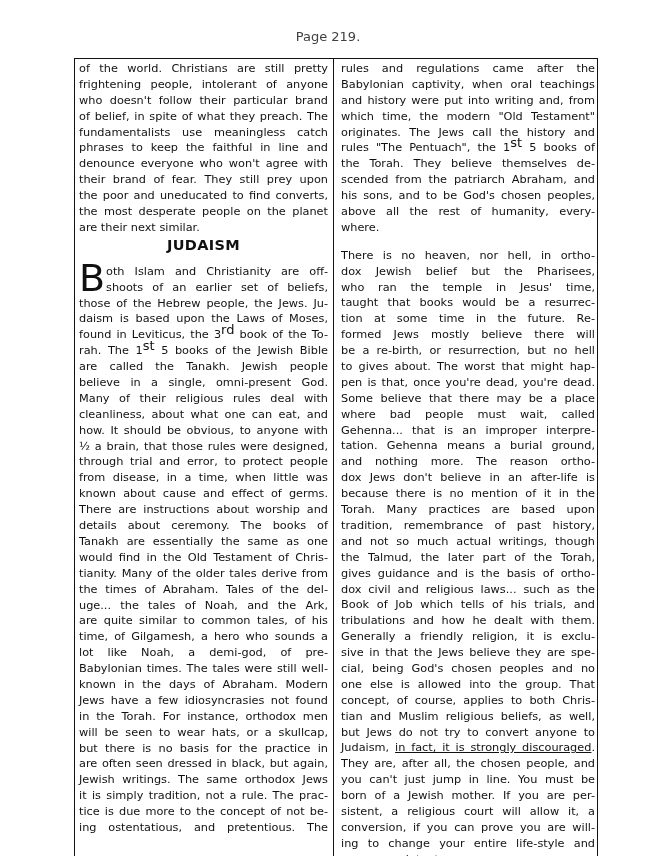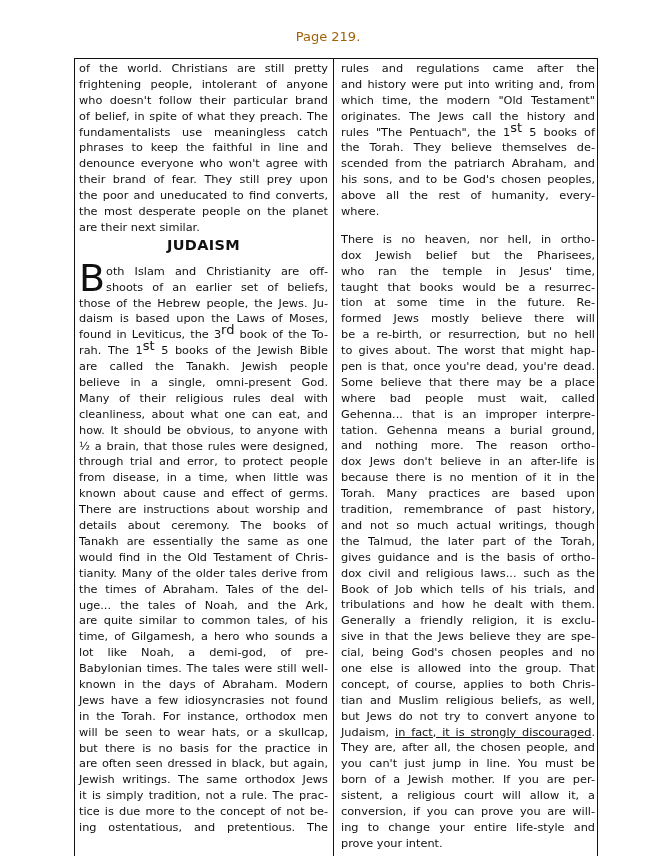--- a/index.html
+++ b/index.html
@@ -1,19 +1,19 @@
 <!DOCTYPE html>
 <html><head>
 <meta charset="utf-8">
 <style>
   html, body { margin: 0; padding: 0; background: #ffffff; }
   body { width: 656px; height: 856px; position: relative; overflow: hidden;
          font-family: "DejaVu Sans", sans-serif; color: #111; }
   .page-header { position: absolute; top: 29px; left: 0; width: 656px; text-align: center;
-                 font-size: 13px; line-height: 16px; color: #a16207; }
+                 font-size: 13px; line-height: 16px; color: #404040; }
   .frame { position: absolute; left: 74px; top: 58px; width: 524px; height: 831px;
            border: 1.5px solid #111; box-sizing: border-box; }
   .divider { position: absolute; left: 258px; top: 0; bottom: 0; width: 0;
              border-left: 1.5px solid #111; }
   .col { position: absolute; top: 2px; font-size: 11.3px; line-height: 15.9px;
          text-align: justify; }
   .col-left { left: 4px; width: 249px; }
   .col-right { left: 266px; width: 254px; }
   .line { display: block; text-align: justify; text-align-last: justify; white-space: nowrap; height: 15.9px; }
   .line.last { text-align-last: left; }
@@ -89,20 +89,21 @@
           <span class="line">it is simply tradition, not a rule.  The prac-</span>
           <span class="line">tice is due more to the concept of not be-</span>
           <span class="line">ing  ostentatious,  and  pretentious.     The</span>
         </div>
     </div>
   </div>
 
   <div class="col col-right">
     <div id="right-p1">
         <span class="line">rules  and  regulations  came  after  the</span>
+        <span class="line">Babylonian captivity, when oral teachings</span>
         <span class="line">and history were put into writing and, from</span>
         <span class="line">which  time,  the  modern  "Old  Testament"</span>
         <span class="line">originates.  The Jews call the history and</span>
         <span class="line">rules "The Pentuach", the 1<sup>st</sup>  5 books of</span>
         <span class="line">the  Torah.   They  believe  themselves  de-</span>
         <span class="line">scended from the patriarch Abraham, and</span>
         <span class="line">his sons, and to be God's chosen peoples,</span>
         <span class="line">above  all  the  rest  of  humanity,  every-</span>
         <span class="line last">where.</span>
       </div>

